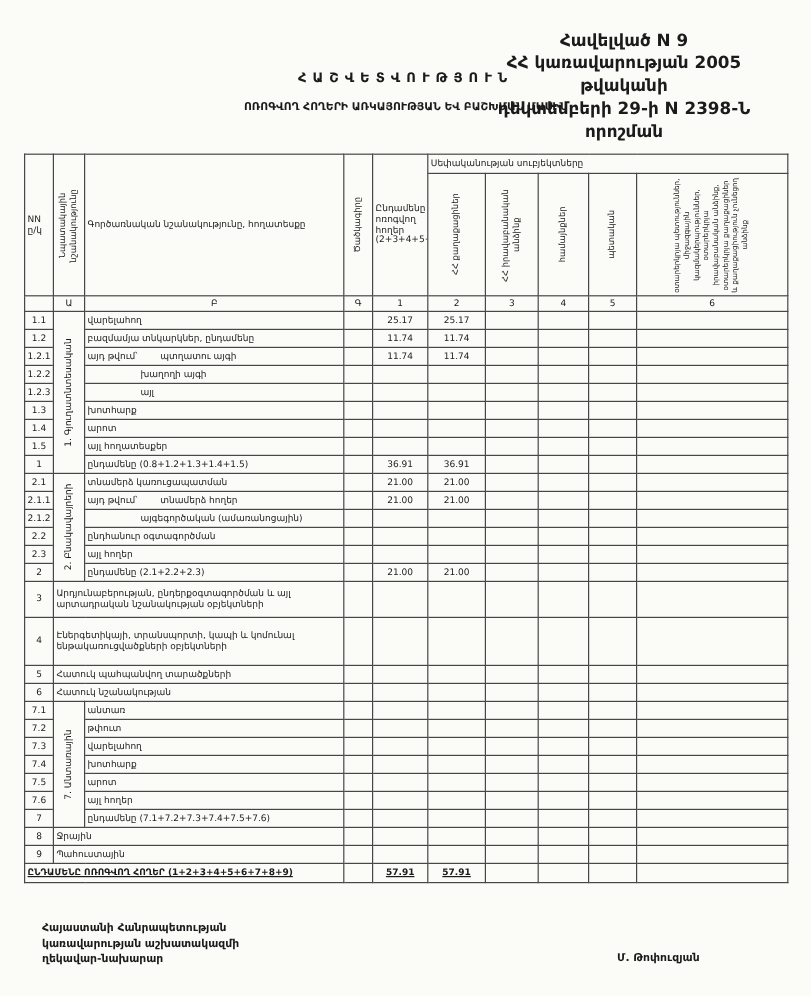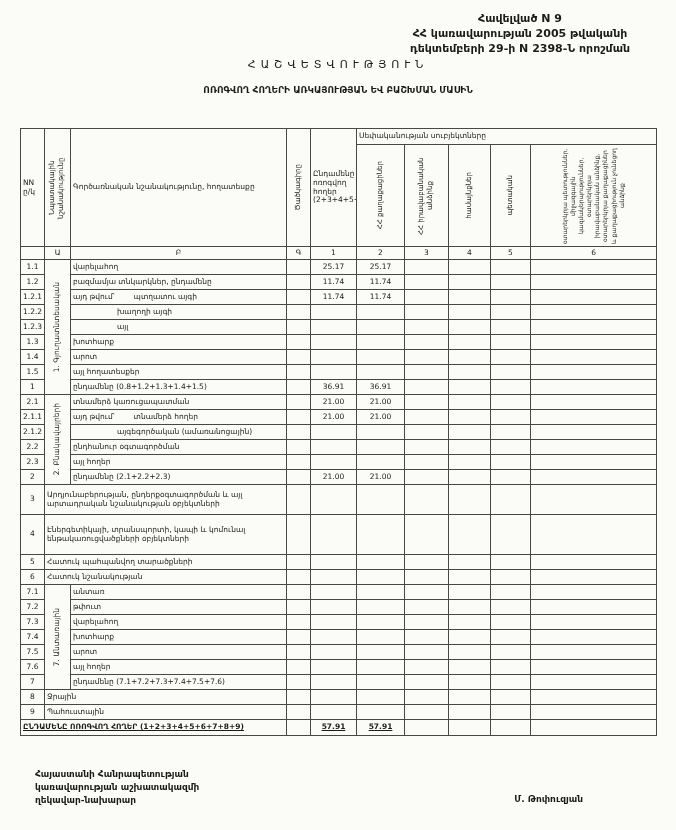--- a/index.html
+++ b/index.html
@@ -6,25 +6,25 @@
   html, body { margin: 0; padding: 0; }
   body {
     width: 676px; height: 830px;
     background: #fbfbf8;
     color: #1b1b1b;
     font-family: "DejaVu Sans", sans-serif;
     position: relative;
     overflow: hidden;
   }
   .appendix {
-    position: absolute; top: 12px; right: 26px; width: 260px;
-    text-align: center; font-size: 11px; font-weight: bold; line-height: 1.35;
+    position: absolute; top: 25px; right: 26px; width: 260px;
+    text-align: center; font-size: 14px; font-weight: bold; line-height: 1.35;
   }
   .titleblock { position: absolute; top: 58px; left: 0; width: 100%; text-align: center; }
-  .title-main { font-size: 11px; font-weight: normal; letter-spacing: 5px; margin-bottom: 13px; }
+  .title-main { font-size: 11px; font-weight: bold; letter-spacing: 5px; margin-bottom: 13px; }
   .title-sub { font-size: 9px; font-weight: bold; line-height: 1.5; width: 88%; margin: 0 auto; }
 
   table.report {
     position: absolute; top: 128px; left: 20px;
     width: 636px; border-collapse: collapse; table-layout: fixed;
   }
   table.report td {
     border: 1px solid #474747;
     padding: 0 2px;
     font-size: 7.5px;

